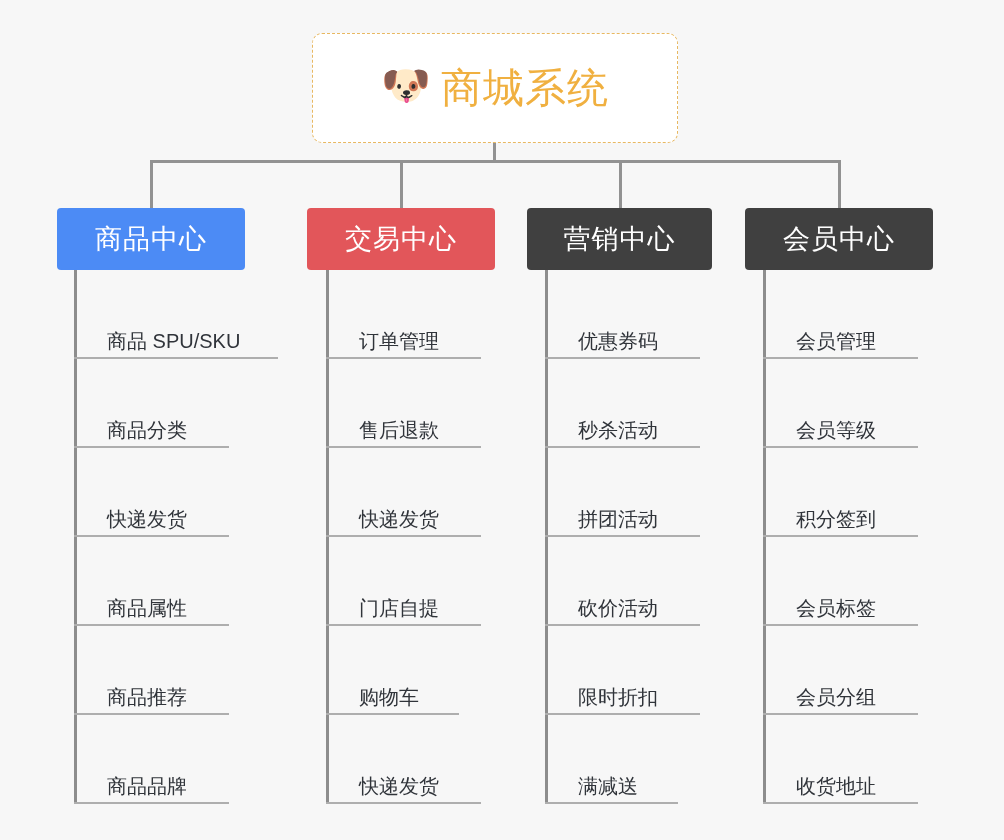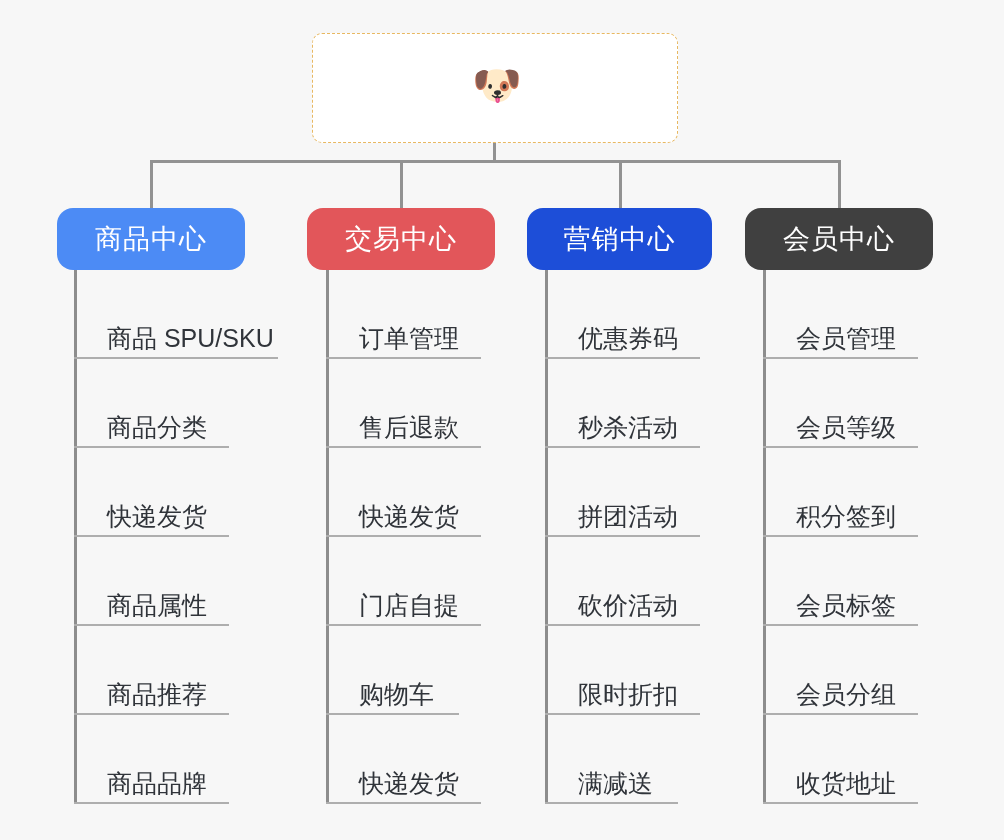--- a/index.html
+++ b/index.html
@@ -73,21 +73,21 @@
     top: 160px;
     width: 3px;
     height: 48px;
   }
 
   
   .cat-box {
     position: absolute;
     top: 208px;
     height: 62px;
-    border-radius: 16px;
+    border-radius: 4px;
     display: flex;
     align-items: center;
     justify-content: center;
     color: #ffffff;
     font-size: 27px;
     letter-spacing: 1px;
     white-space: nowrap;
   }
 
   
@@ -104,40 +104,41 @@
   }
   .leaf-item {
     position: absolute;
     left: 0;
     height: 89px;
   }
   .leaf-label {
     position: absolute;
     left: 33px;
     bottom: 8px;
-    font-size: 25px;
+    font-size: 20px;
     color: #30343a;
     white-space: nowrap;
     line-height: 1;
   }
   .leaf-rule {
     position: absolute;
     left: 0;
     bottom: 0;
     height: 2px;
     background: #aeaeae;
   }
 </style>
 </head>
 <body>
 
 <div id="diagram">
 
   <div class="root-node">
     <span class="root-icon">🐶</span>
+    <span class="root-title">商城系统</span>
   </div>
 
   <div class="conn conn-stem"></div>
   <div class="conn conn-bus"></div>
 
   <div id="generated">
       <div class="conn conn-drop" style="left: 150px;"></div>
       <div class="cat-box" style="left: 57px; width: 188px; background: rgb(76, 139, 245);">
         <span>商品中心</span>
       </div>
@@ -193,21 +194,21 @@
         <div class="leaf-item" style="top: 356px; width: 143px;">
           <span class="leaf-label">购物车</span>
           <div class="leaf-rule" style="width: 133px; background: rgb(174, 174, 174);"></div>
         </div>
         <div class="leaf-item" style="top: 445px; width: 165px;">
           <span class="leaf-label">快递发货</span>
           <div class="leaf-rule" style="width: 155px; background: rgb(174, 174, 174);"></div>
         </div>
       </div>
       <div class="conn conn-drop" style="left: 618.5px;"></div>
-      <div class="cat-box" style="left: 527px; width: 185px; background: #1d4ed8;">
+      <div class="cat-box" style="left: 527px; width: 185px; background: #404040;">
         <span>营销中心</span>
       </div>
       <div class="leaf-col" style="left: 545px; height: 534px;">
         <div class="leaf-trunk" style="height: 534px; background: rgb(141, 141, 141);"></div>
         <div class="leaf-item" style="top: 0px; width: 165px;">
           <span class="leaf-label">优惠券码</span>
           <div class="leaf-rule" style="width: 155px; background: rgb(174, 174, 174);"></div>
         </div>
         <div class="leaf-item" style="top: 89px; width: 165px;">
           <span class="leaf-label">秒杀活动</span>

